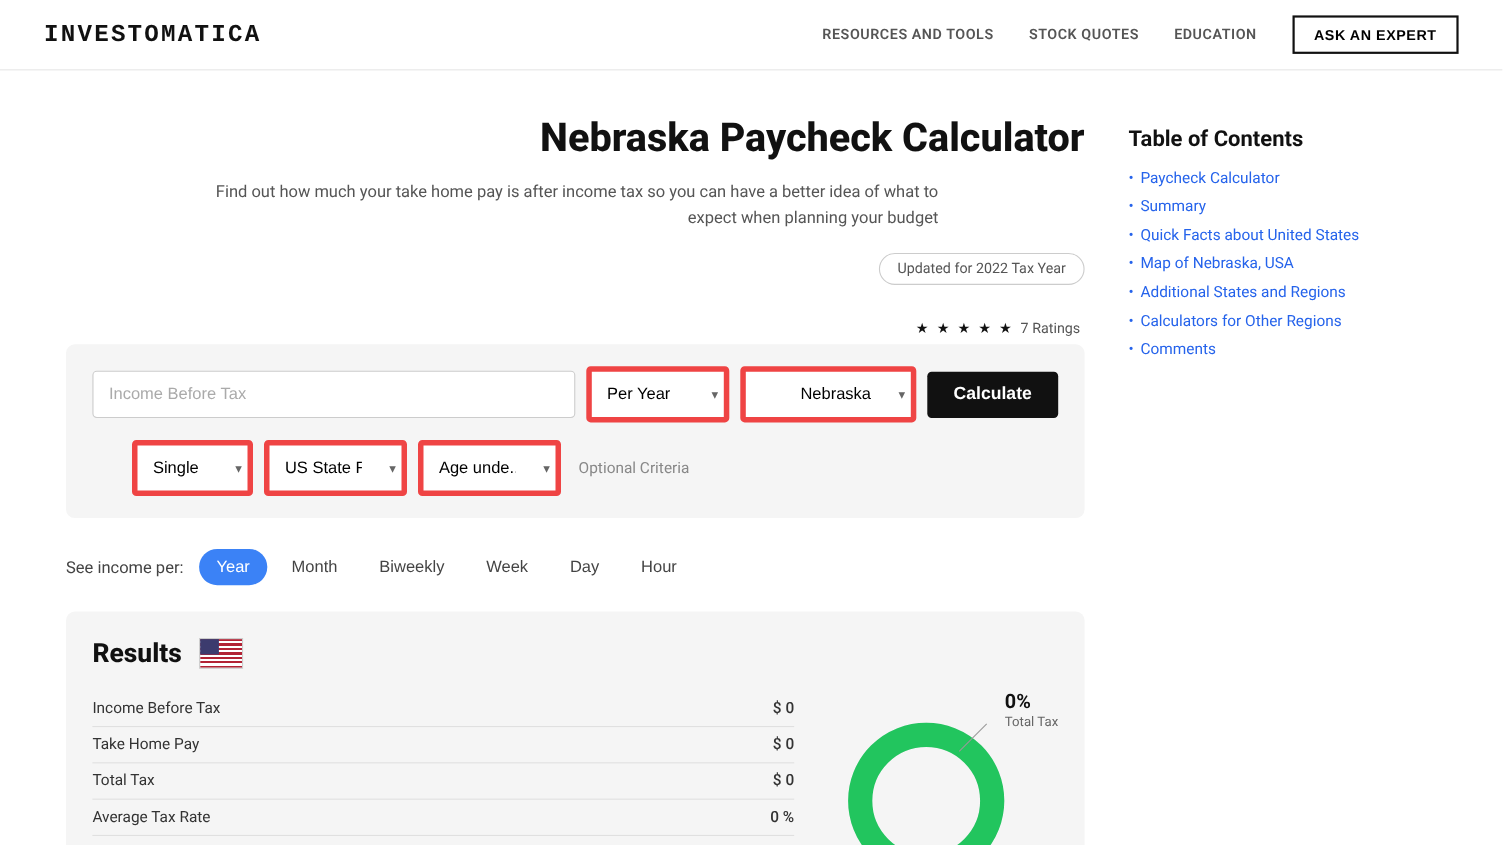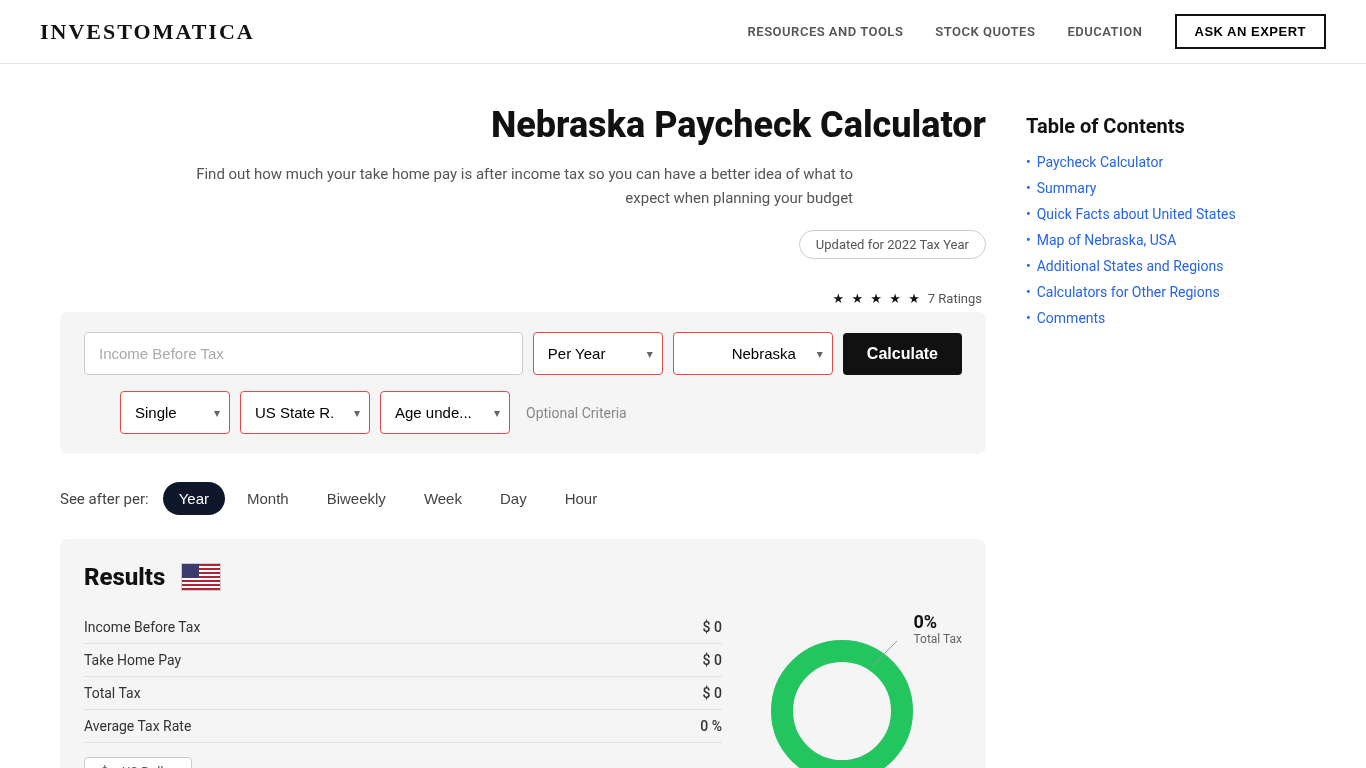--- a/index.html
+++ b/index.html
@@ -5,21 +5,21 @@
     * { box-sizing: border-box; margin: 0; padding: 0; }
     body { font-family: -apple-system, BlinkMacSystemFont, 'Segoe UI', Roboto, sans-serif; background: #fff; color: #222; }
 
     
     .header {
       display: flex; align-items: center; justify-content: space-between;
       padding: 14px 40px; border-bottom: 1px solid #e5e5e5;
     }
     .logo {
       font-size: 22px; font-weight: 700; letter-spacing: 2px; color: #111;
-      font-family: Liberation Serif, serif;
+      font-family: Liberation Mono, monospace;
     }
     .nav { display: flex; align-items: center; gap: 32px; }
     .nav-link {
       font-size: 13px; font-weight: 600; color: #555; text-transform: uppercase;
       letter-spacing: 0.5px; cursor: pointer; text-decoration: none;
     }
     .ask-expert-btn {
       border: 2px solid #111; padding: 8px 18px; font-size: 13px;
       font-weight: 700; background: #fff; cursor: pointer; letter-spacing: 0.5px;
       text-transform: uppercase;
@@ -63,21 +63,21 @@
     .income-input {
       flex: 1; padding: 12px 14px; border: 1px solid #ccc; border-radius: 4px;
       font-size: 15px; color: #999; background: #fff;
       outline: none;
     }
     .income-input::placeholder { color: #aaa; }
     .select-wrapper {
       position: relative; display: inline-flex; align-items: center;
     }
     .calc-select {
-      appearance: none; padding: 12px 36px 12px 14px; border: 1px solid #ef4444;
+      appearance: none; padding: 12px 36px 12px 14px; border: 5px solid #ef4444;
       border-radius: 4px; font-size: 15px; background: #fff; cursor: pointer;
       outline: none;
     }
     .select-arrow {
       position: absolute; right: 10px; pointer-events: none; font-size: 12px; color: #666;
     }
     .per-year-select { width: 130px; }
     .state-select { width: 160px; text-align: right; }
     .calc-btn {
       padding: 12px 24px; background: #111; color: #fff; border: none;
@@ -98,21 +98,21 @@
     .period-row {
       display: flex; align-items: center; gap: 14px; margin-bottom: 24px;
     }
     .period-label { font-size: 15px; color: #444; }
     .period-tabs { display: flex; gap: 6px; }
     .period-tab {
       padding: 8px 16px; border-radius: 20px; font-size: 15px; cursor: pointer;
       border: none; background: transparent; color: #444;
     }
     .period-tab.active {
-      background: #0f172a; color: #fff; border-radius: 20px;
+      background: #3b82f6; color: #fff; border-radius: 20px;
     }
 
     
     .results-box {
       background: #f5f5f5; border-radius: 8px; padding: 24px; min-height: 260px;
     }
     .results-header {
       display: flex; align-items: center; gap: 16px; margin-bottom: 20px;
     }
     .results-title { font-size: 24px; font-weight: 800; color: #111; }
@@ -243,21 +243,21 @@
             <option>Age unde...</option>
             <option>Age 65+</option>
           </select>
           <span class="select-arrow">▾</span>
         </div>
         <span class="optional-label">Optional Criteria</span>
       </div>
     </div>
 
     <div class="period-row">
-      <span class="period-label">See after per:</span>
+      <span class="period-label">See income per:</span>
       <div class="period-tabs">
         <button class="period-tab active">Year</button>
         <button class="period-tab">Month</button>
         <button class="period-tab">Biweekly</button>
         <button class="period-tab">Week</button>
         <button class="period-tab">Day</button>
         <button class="period-tab">Hour</button>
       </div>
     </div>
 

